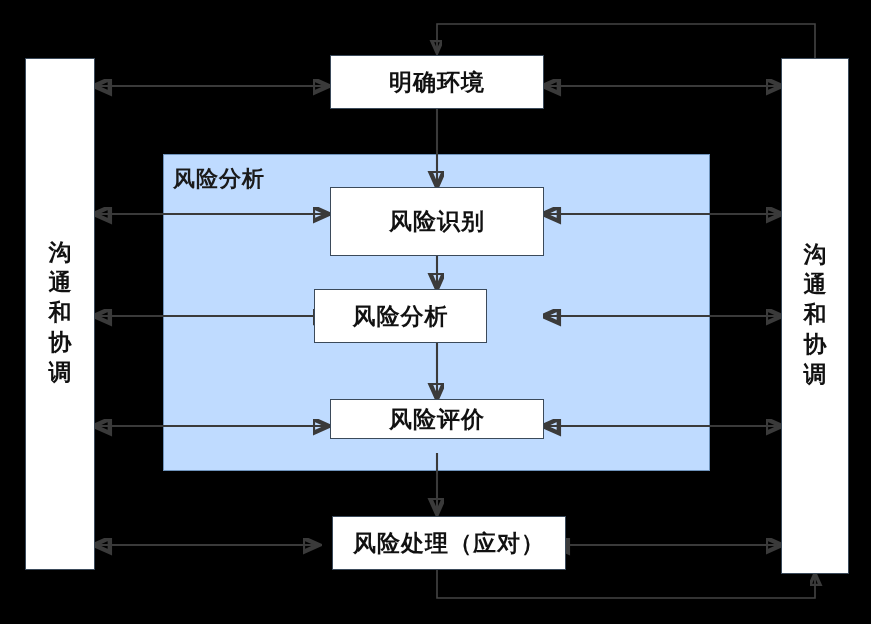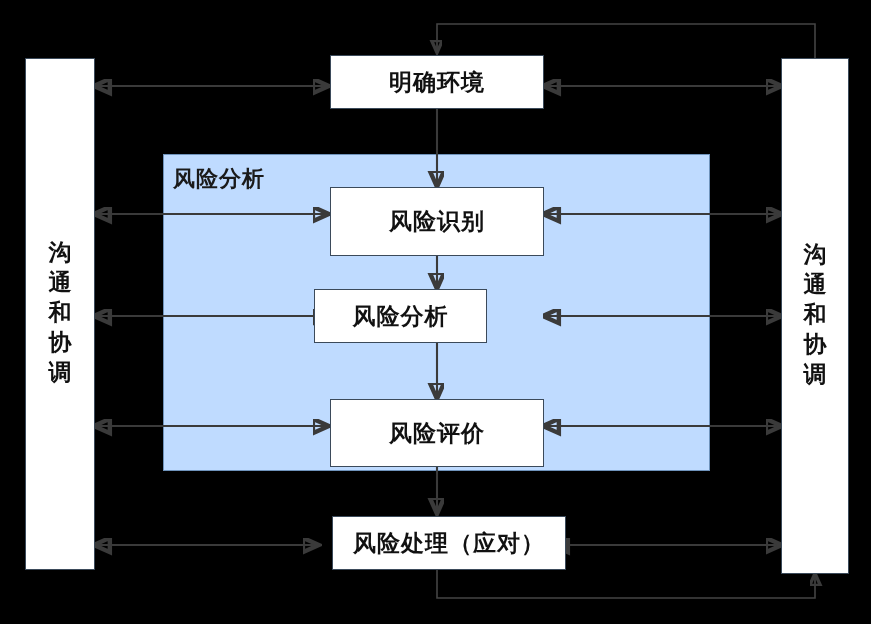--- a/index.html
+++ b/index.html
@@ -121,17 +121,17 @@
     <span>协</span>
     <span>调</span>
   </div>
 
   <div class="node process" style="left:330px;top:55px;width:214px;height:54px;">明确环境</div>
 
   <div class="node process" style="left:330px;top:187px;width:214px;height:69px;">风险识别</div>
 
   <div class="node process" style="left:314px;top:289px;width:173px;height:54px;">风险分析</div>
 
-  <div class="node process" style="left:330px;top:399px;width:214px;height:68px;">风险评价</div>
+  <div class="node process" style="left:330px;top:399px;width:214px;height:40px;">风险评价</div>
 
   <div class="node process" style="left:332px;top:516px;width:234px;height:54px;">风险处理（应对）</div>
 
 </div>
 
 </body></html>

